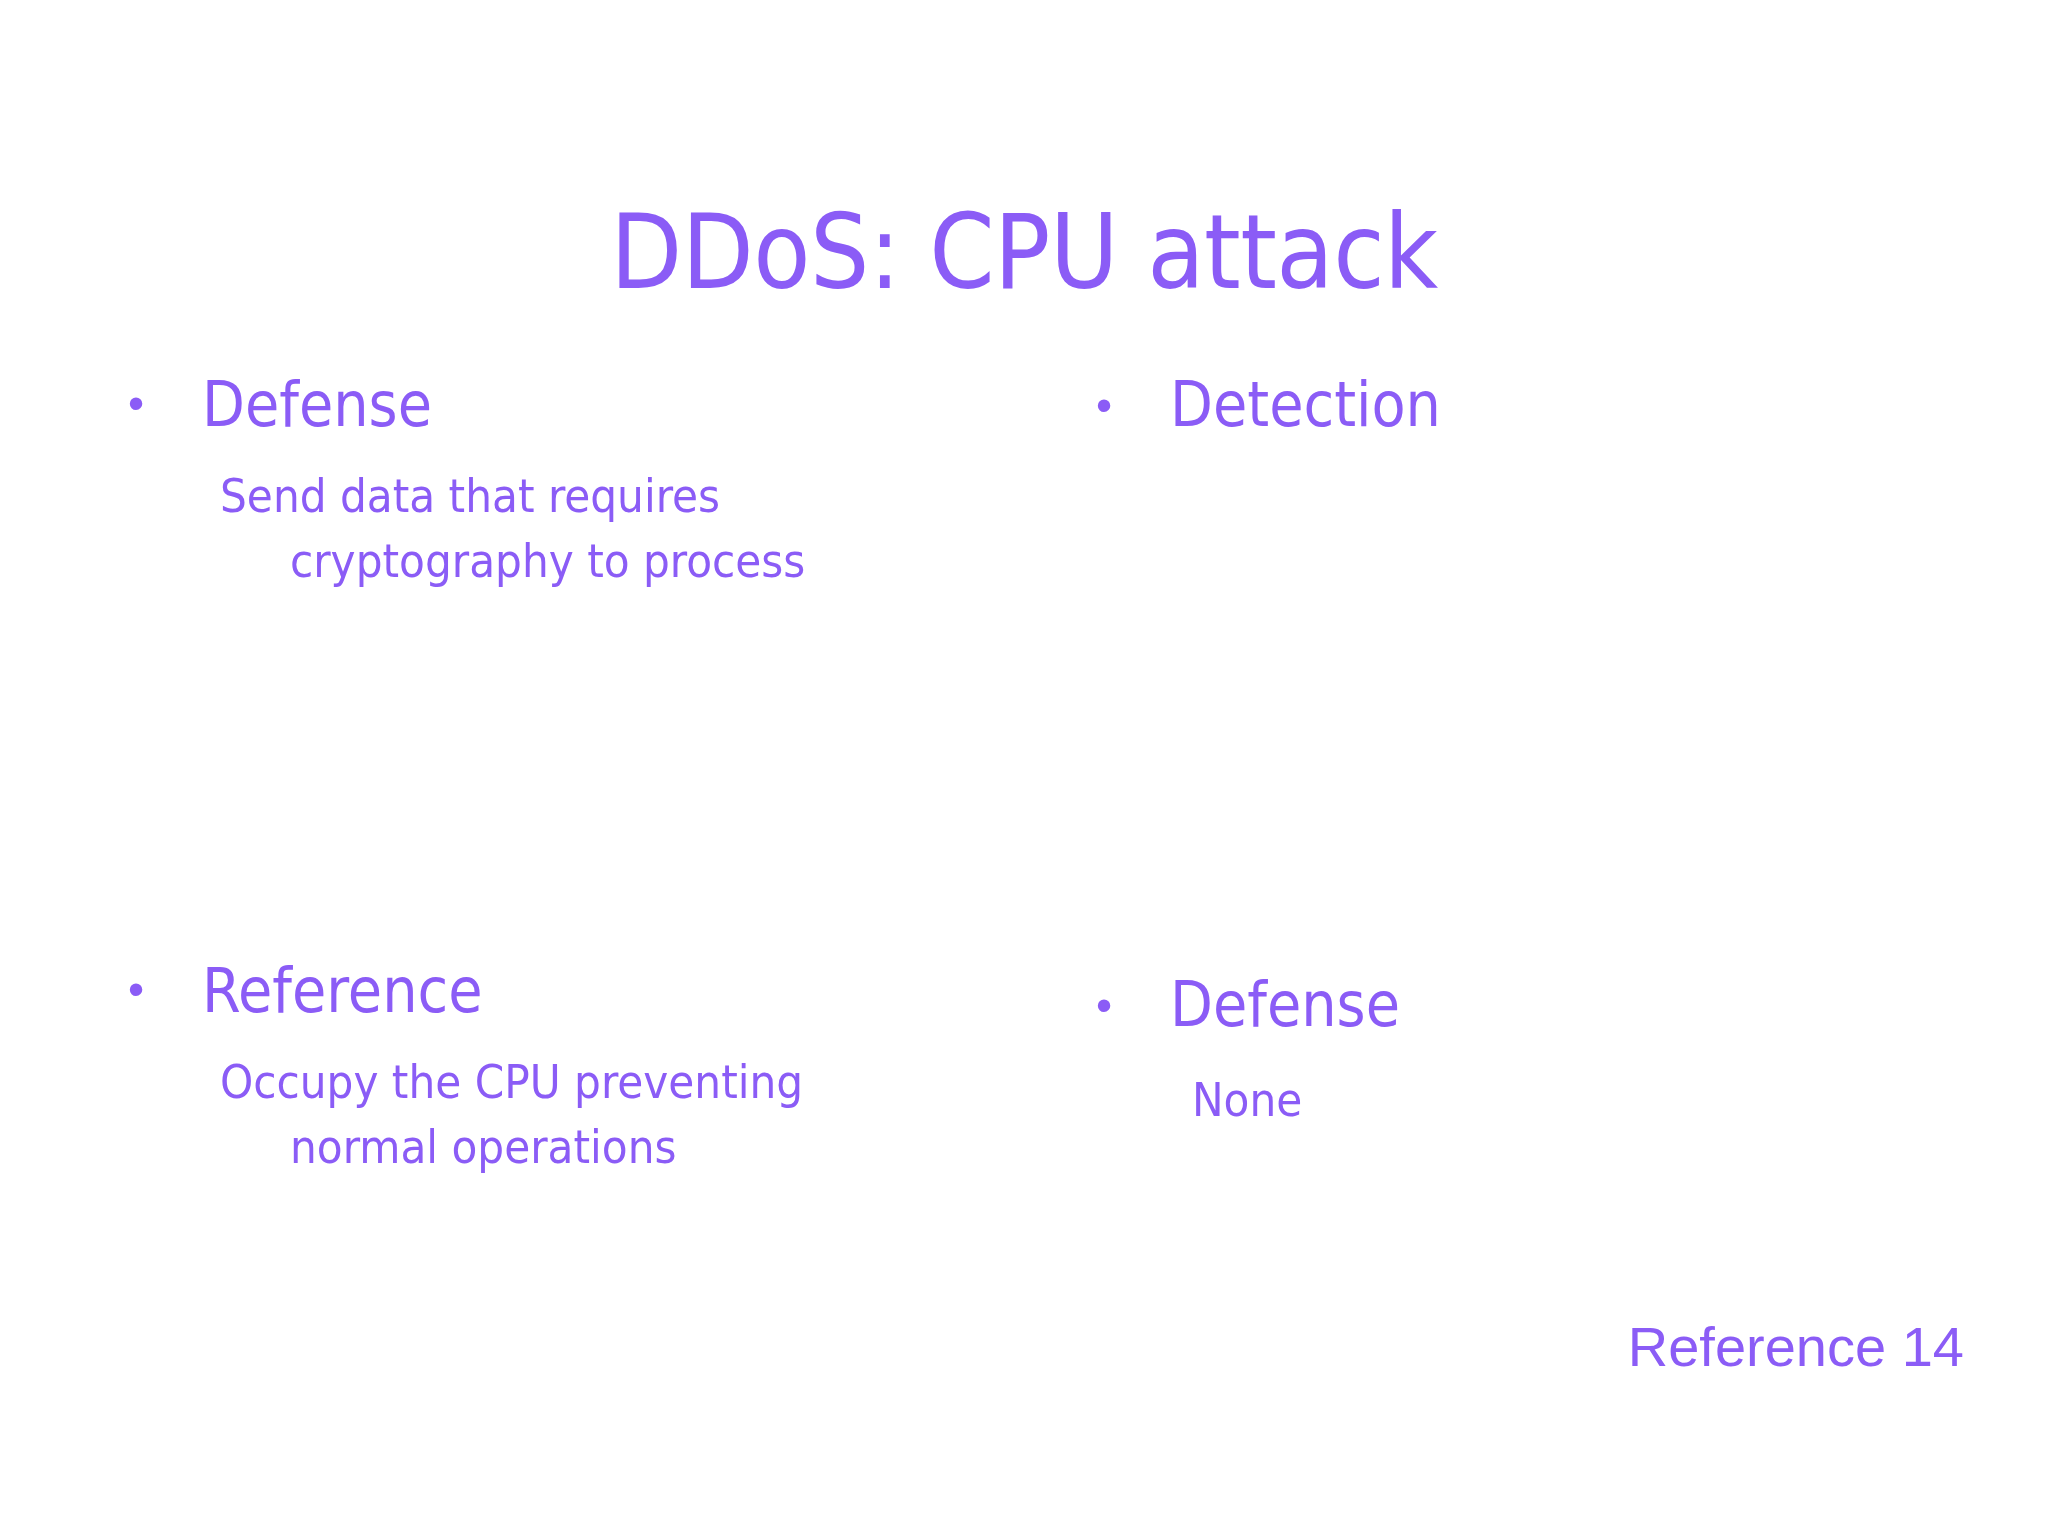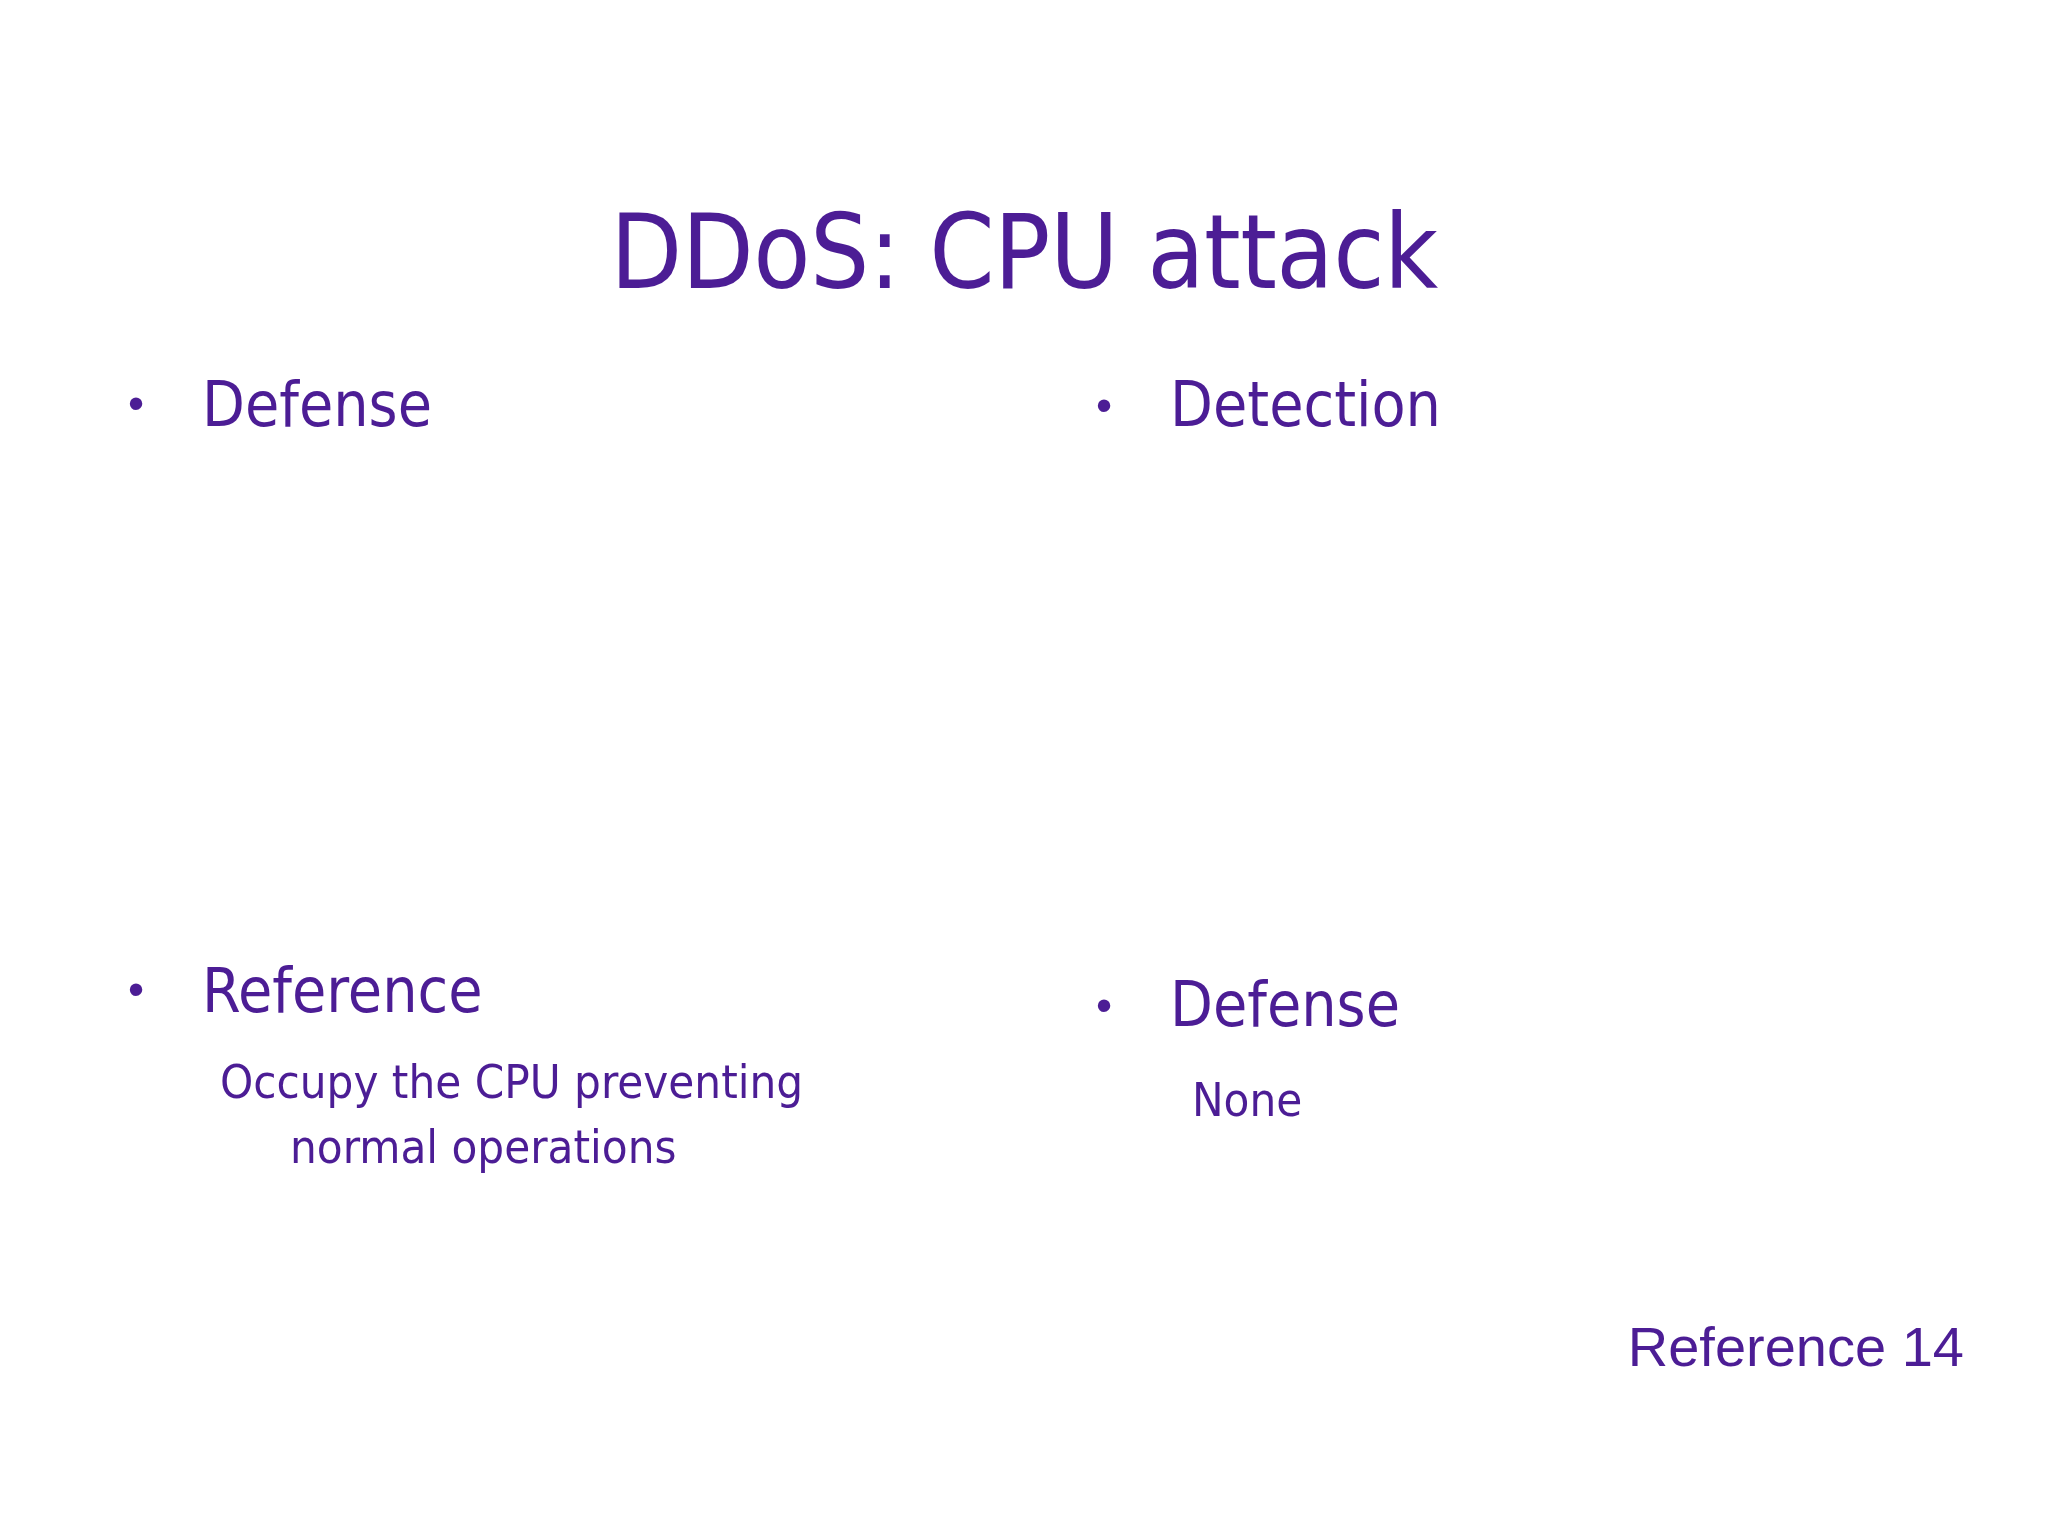--- a/index.html
+++ b/index.html
@@ -7,21 +7,21 @@
     padding: 0;
     background: #ffffff;
   }
   #slide {
     position: relative;
     width: 2048px;
     height: 1536px;
     background: #ffffff;
     overflow: hidden;
     font-family: "DejaVu Sans Condensed", "Liberation Sans Narrow", "Liberation Sans", sans-serif;
-    color: #4c1d95;
+    color: #8b5cf6;
     -webkit-font-smoothing: antialiased;
   }
 
   
   #slide-title {
     position: absolute;
     left: 0;
     top: 128px;
     width: 2048px;
     text-align: center;
@@ -121,20 +121,21 @@
 
   <h1 id="slide-title">DDoS: CPU attack</h1>
 
   <div class="column" id="col-left">
 
     <div class="block" id="block-method">
       <div class="bullet-row">
         <span class="bullet-glyph">•</span>
         <span class="bullet-label">Defense</span>
       </div>
+      <div class="sub-text">Send data that requires cryptography to process</div>
     </div>
 
     <div class="block" id="block-motivation">
       <div class="bullet-row">
         <span class="bullet-glyph">•</span>
         <span class="bullet-label">Reference</span>
       </div>
       <div class="sub-text">Occupy the CPU preventing normal operations</div>
     </div>
 

